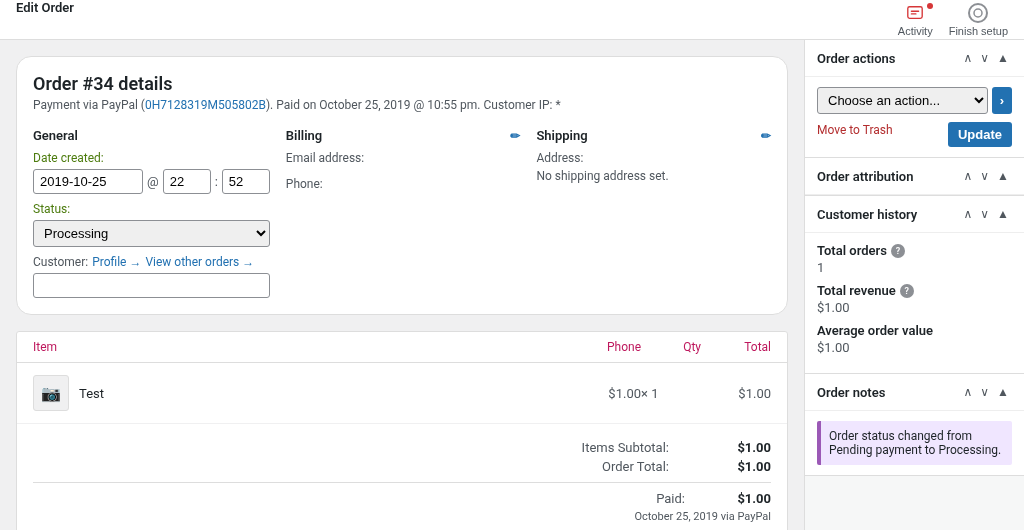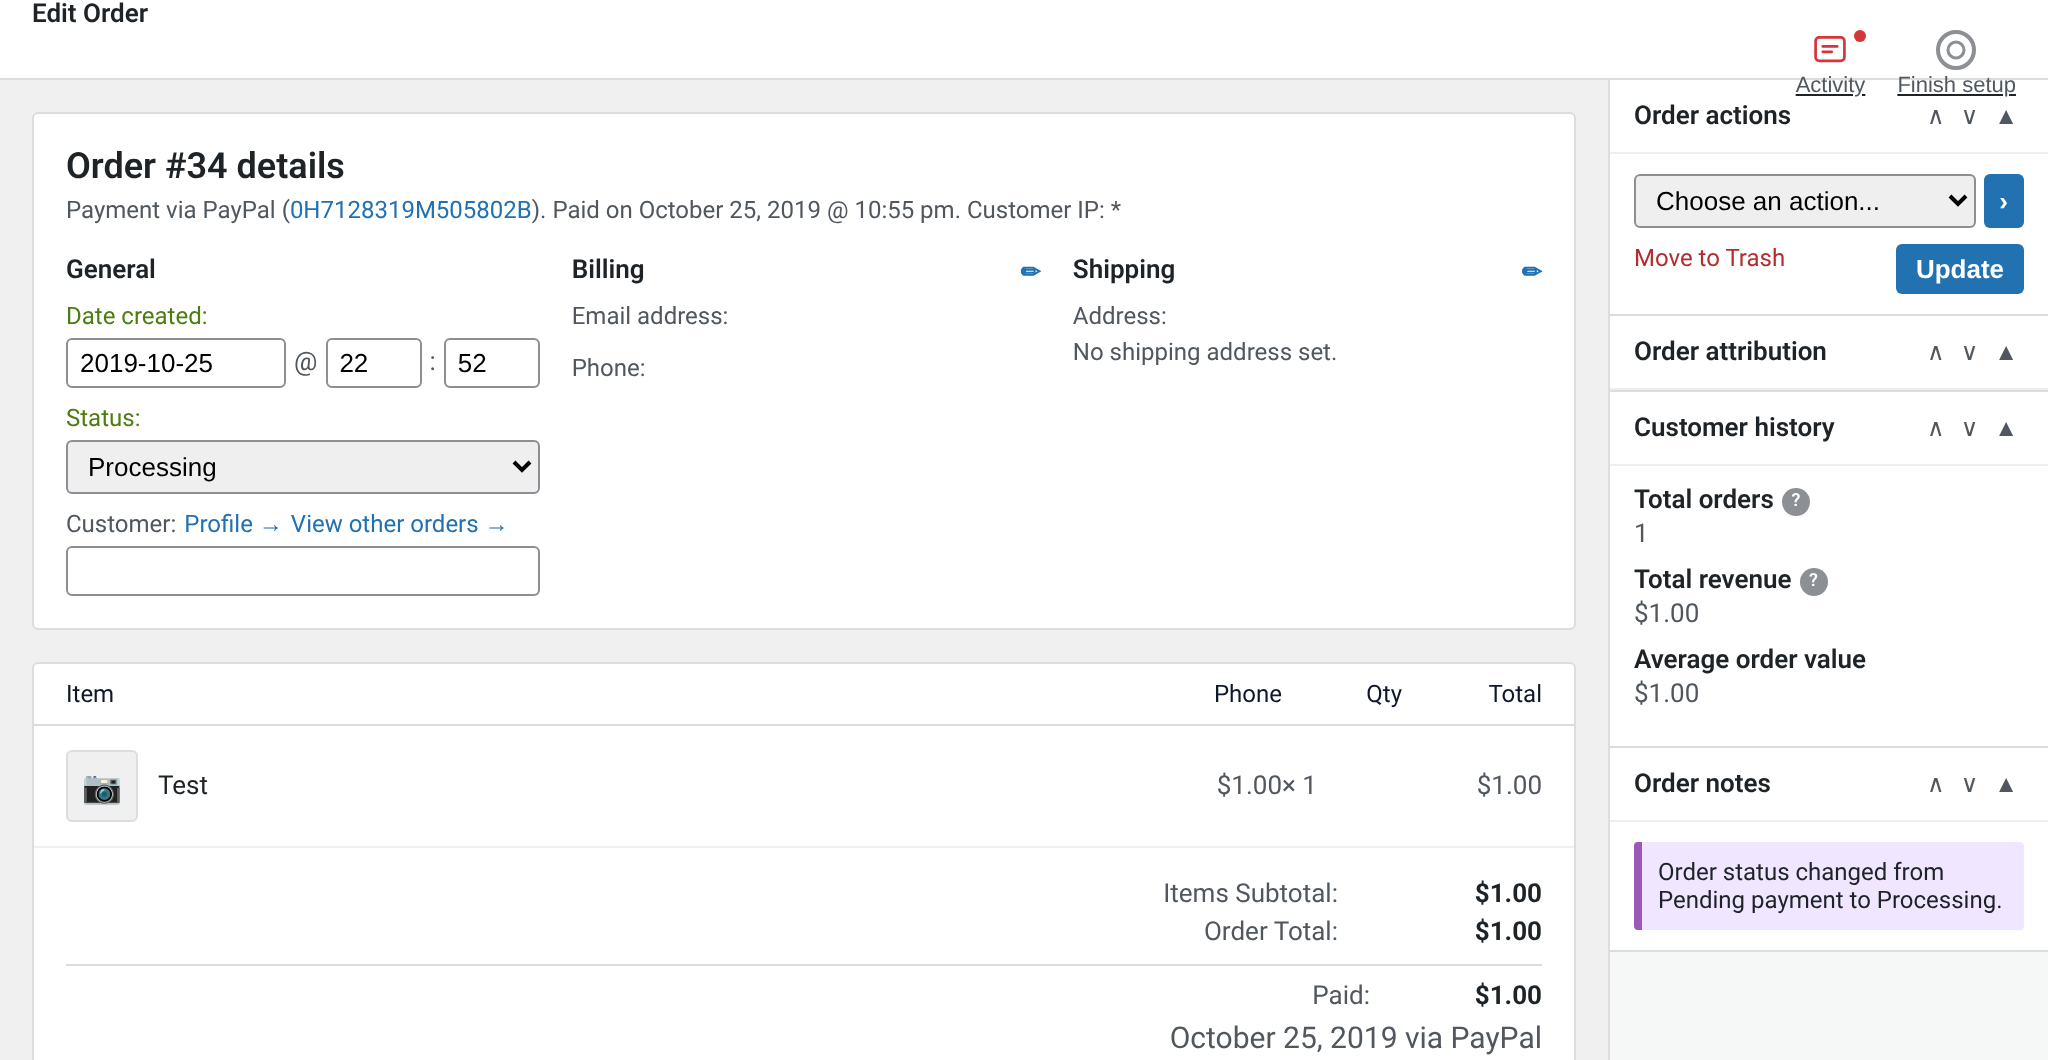--- a/index.html
+++ b/index.html
@@ -16,26 +16,25 @@
       position: relative;
     }
     .top-bar-title {
       font-size: 13px;
       font-weight: 600;
       color: #1d2327;
     }
     .top-bar-actions {
       position: absolute;
       right: 16px;
-      top: 12px;
+      top: 0;
       height: 40px;
       display: flex;
       align-items: center;
       gap: 16px;
-      text-decoration: underline;
     }
     .top-bar-btn {
       display: flex;
       flex-direction: column;
       align-items: center;
       font-size: 11px;
       color: #50575e;
       cursor: pointer;
       background: none;
       border: none;
@@ -60,21 +59,21 @@
     .content-area {
       flex: 1;
       overflow-y: auto;
       padding: 16px;
     }
 
     
     .card {
       background: #fff;
       border: 1px solid #ddd;
-      border-radius: 3px;
+      border-radius: 15px;
       margin-bottom: 16px;
     }
     .card-inner {
       padding: 16px;
     }
 
     .order-title {
       font-size: 18px;
       font-weight: 600;
       margin-bottom: 4px;
@@ -186,21 +185,21 @@
       background: #fff;
       border: 1px solid #ddd;
       border-radius: 3px;
     }
     .items-header {
       display: grid;
       grid-template-columns: 1fr 80px 60px 70px;
       padding: 8px 16px;
       border-bottom: 1px solid #ddd;
       font-size: 12px;
-      color: #0f172a;
+      color: #be185d;
     }
     .item-row {
       display: grid;
       grid-template-columns: 1fr 80px 60px 70px;
       padding: 12px 16px;
       align-items: center;
       border-bottom: 1px solid #f0f0f1;
     }
     .item-thumb {
       width: 36px;
@@ -253,21 +252,21 @@
       border-top: 1px solid #ddd;
       margin: 8px 0;
     }
     .paid-row {
       display: flex;
       justify-content: flex-end;
       gap: 0;
       margin-top: 8px;
     }
     .payment-via {
-      font-size: 15px;
+      font-size: 11px;
       color: #50575e;
       text-align: right;
       margin-top: 4px;
     }
 
     
     .sidebar {
       width: 220px;
       background: #f6f7f7;
       border-left: 1px solid #ddd;

